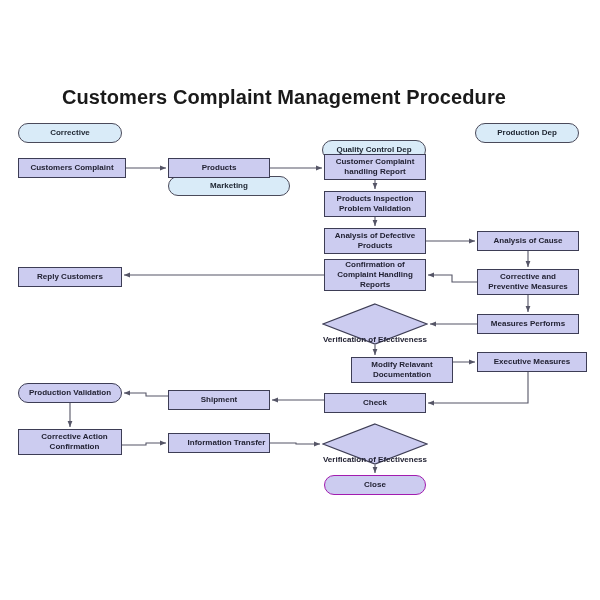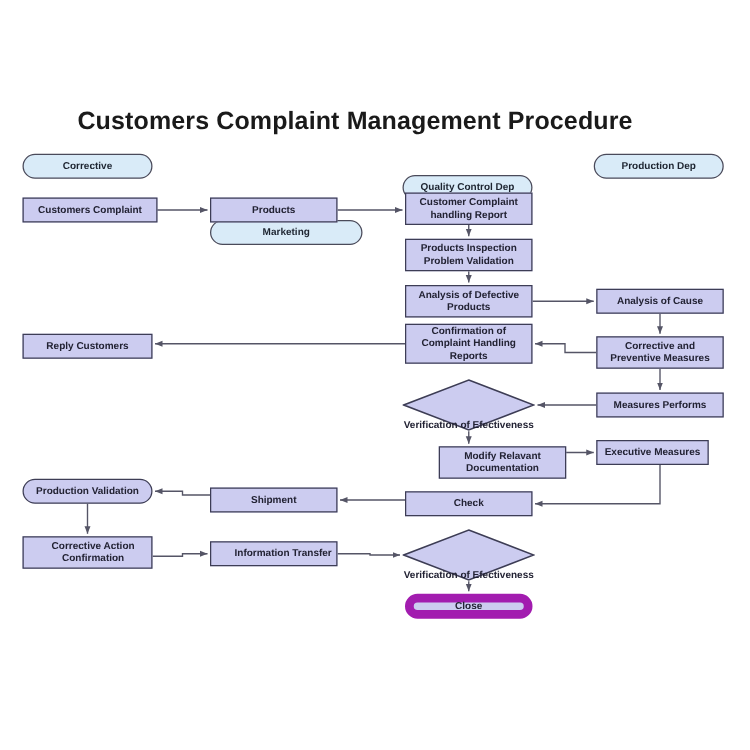--- a/index.html
+++ b/index.html
@@ -52,21 +52,21 @@
     border: 1px solid #4a4a5a;
     border-radius: 11px;
     color: #1d2430;
   }
   .proc {
     background: #ccccf0;
     border: 1px solid #3d3d55;
   }
   .term {
     background: #ccccf0;
-    border: 7px solid #a21caf;
+    border: 1px solid #a21caf;
     border-radius: 11px;
   }
   .diamond {
     background: transparent;
     border: 0;
     position: absolute;
     display: flex;
     align-items: center;
     justify-content: center;
   }
@@ -168,21 +168,21 @@
     <svg class="dshape" viewBox="0 0 106 42" preserveAspectRatio="none">
       <polygon points="53,1 105,21 53,41 1,21" fill="#ccccf0" stroke="#3d3d55" stroke-width="1.2"></polygon>
     </svg>
     <span class="dlabel">Verification of Efectiveness</span>
   </div>
 
   <div class="node proc" style="left:477px; top:314px; width:102px; height:20px;">Measures Performs</div>
 
   <div class="node proc" style="left:324px; top:357px; width:102px; height:26px;margin-left:27px;">Modify Relavant Documentation</div>
 
-  <div class="node proc" style="left:477px; top:352px; width:90px; height:20px;">Executive Measures</div>
+  <div class="node proc" style="left:477px; top:352px; width:110px; height:20px;">Executive Measures</div>
 
   <div class="node proc" style="left:324px; top:393px; width:102px; height:20px;">Check</div>
 
   <div class="node proc" style="left:168px; top:390px; width:102px; height:20px;">Shipment</div>
 
   <div class="node proc" style="left:18px;  top:383px; width:104px; height:20px;border-radius:10px;">Production Validation</div>
 
   <div class="node proc" style="left:18px;  top:429px; width:104px; height:26px;padding-left:12px;">Corrective Action Confirmation</div>
 
   <div class="node proc" style="left:168px; top:433px; width:102px; height:20px;padding-left:18px;">Information Transfer</div>

